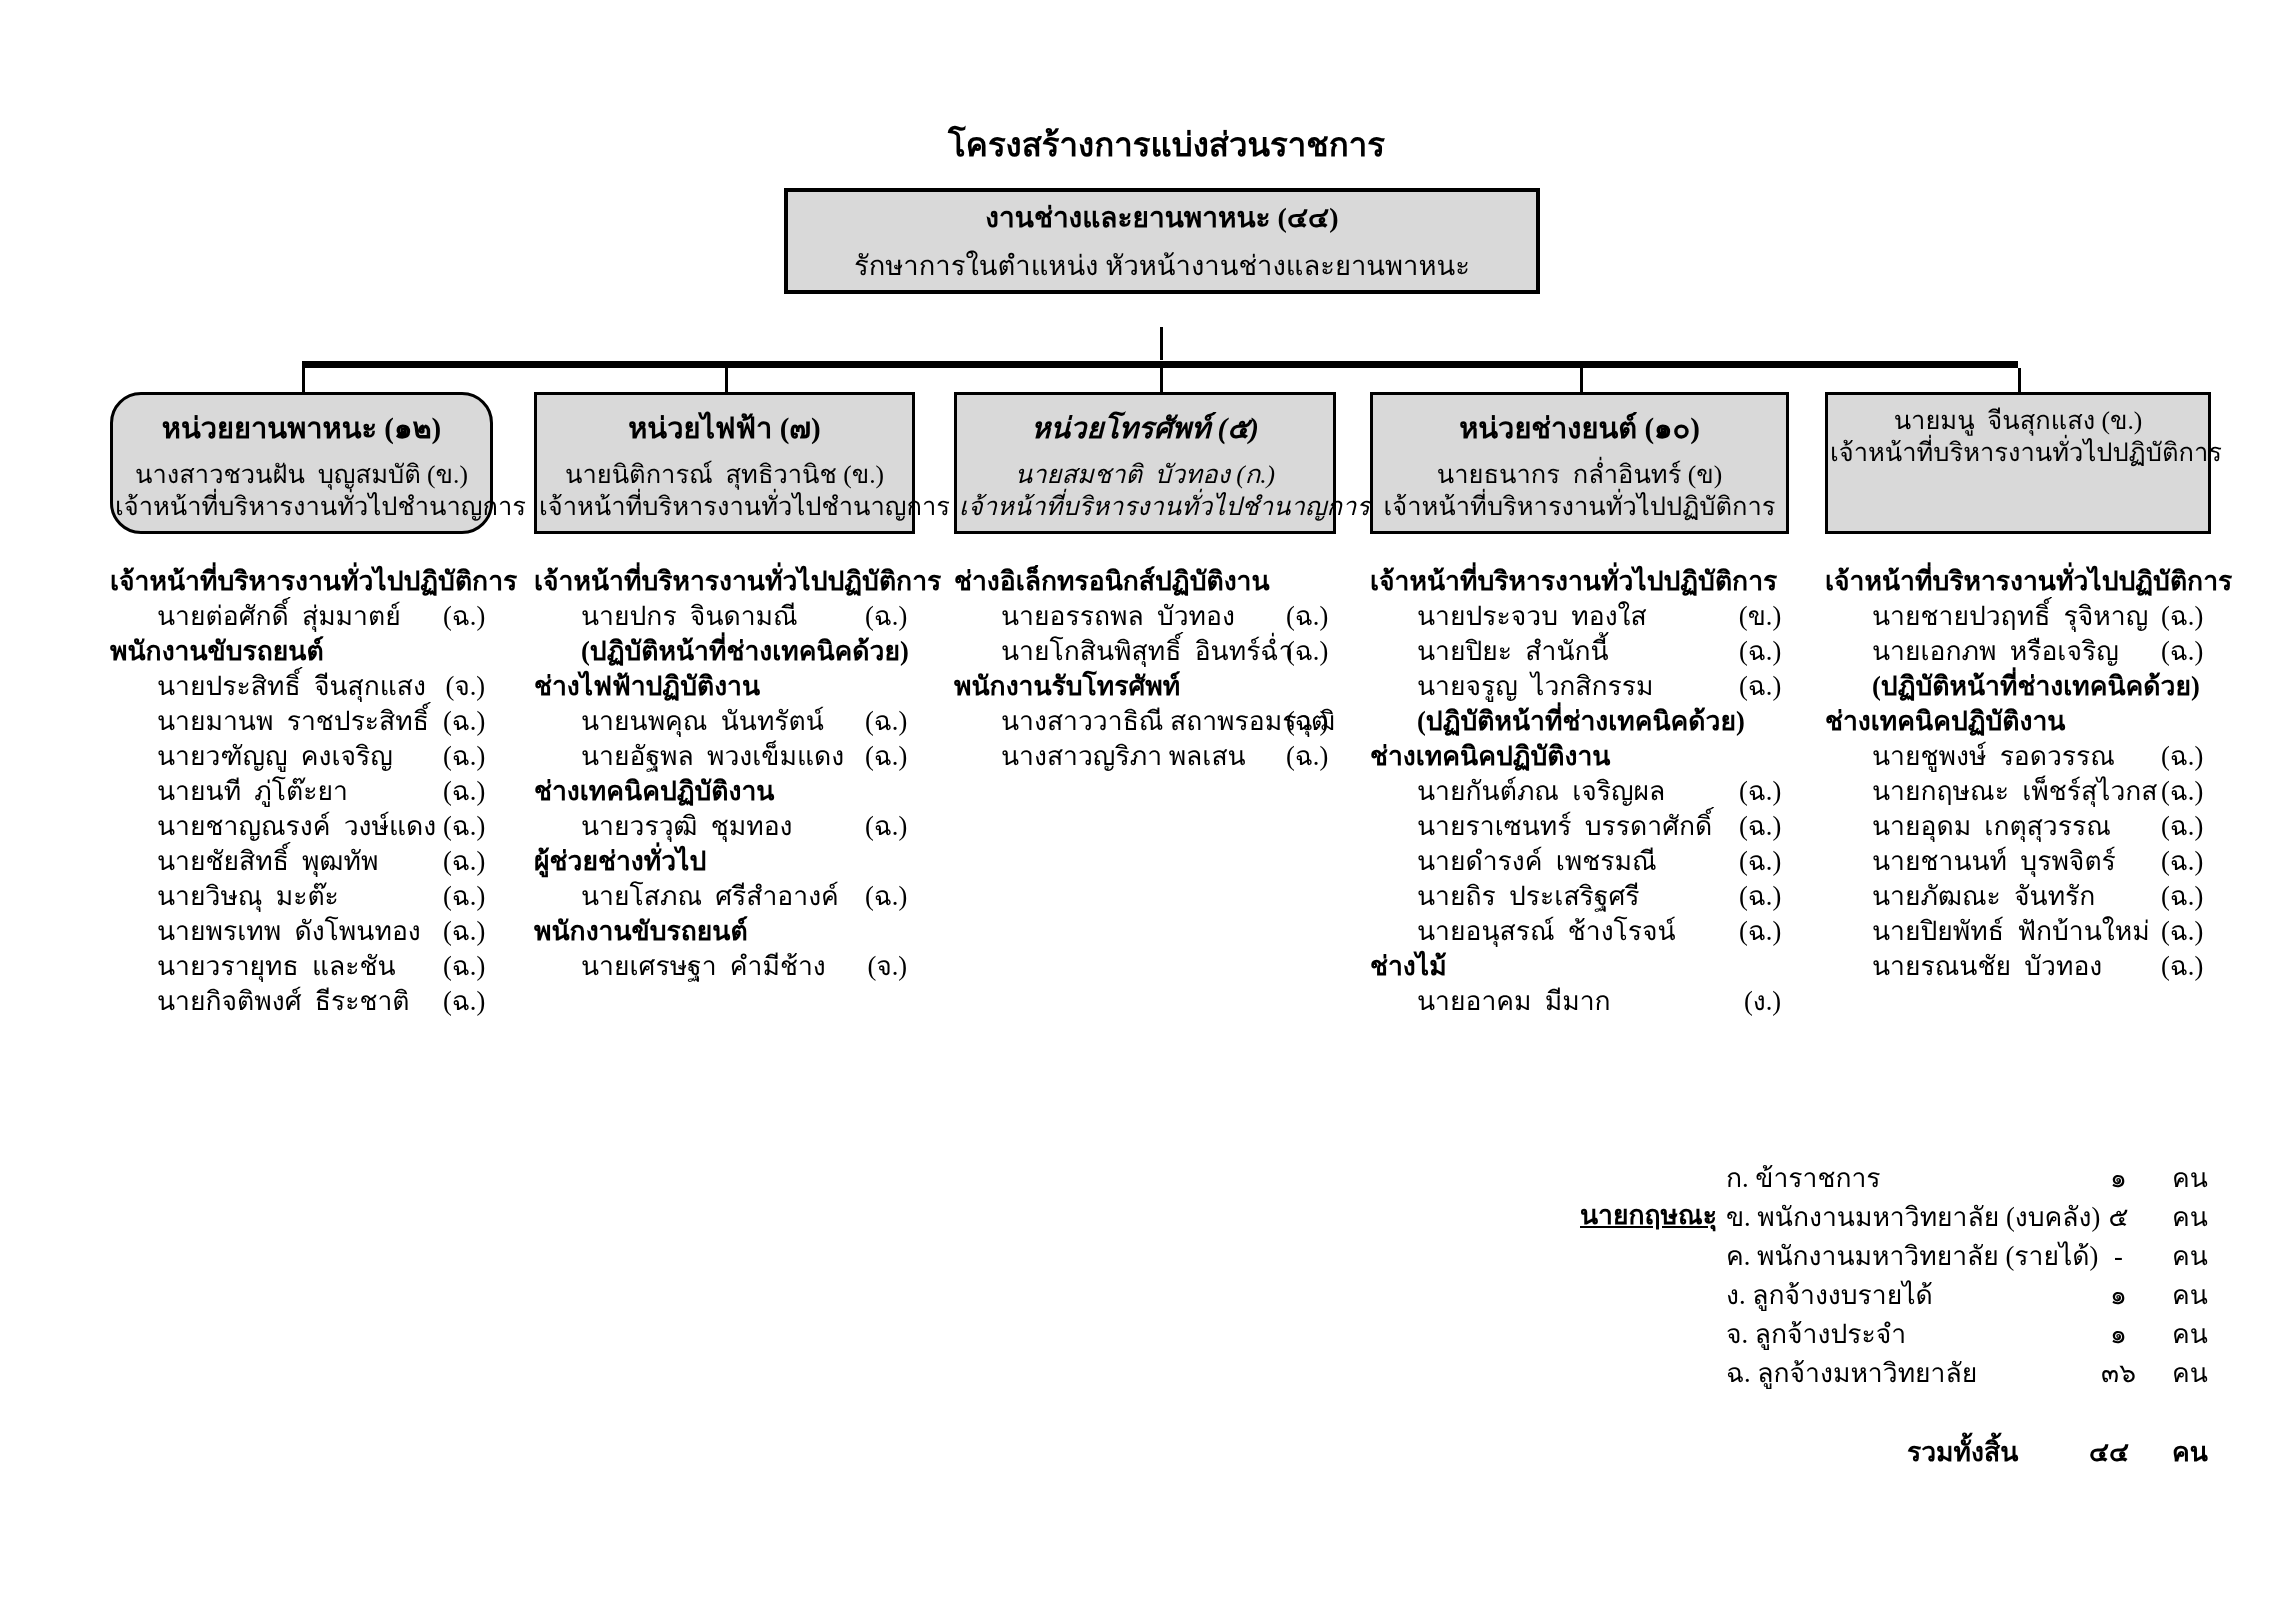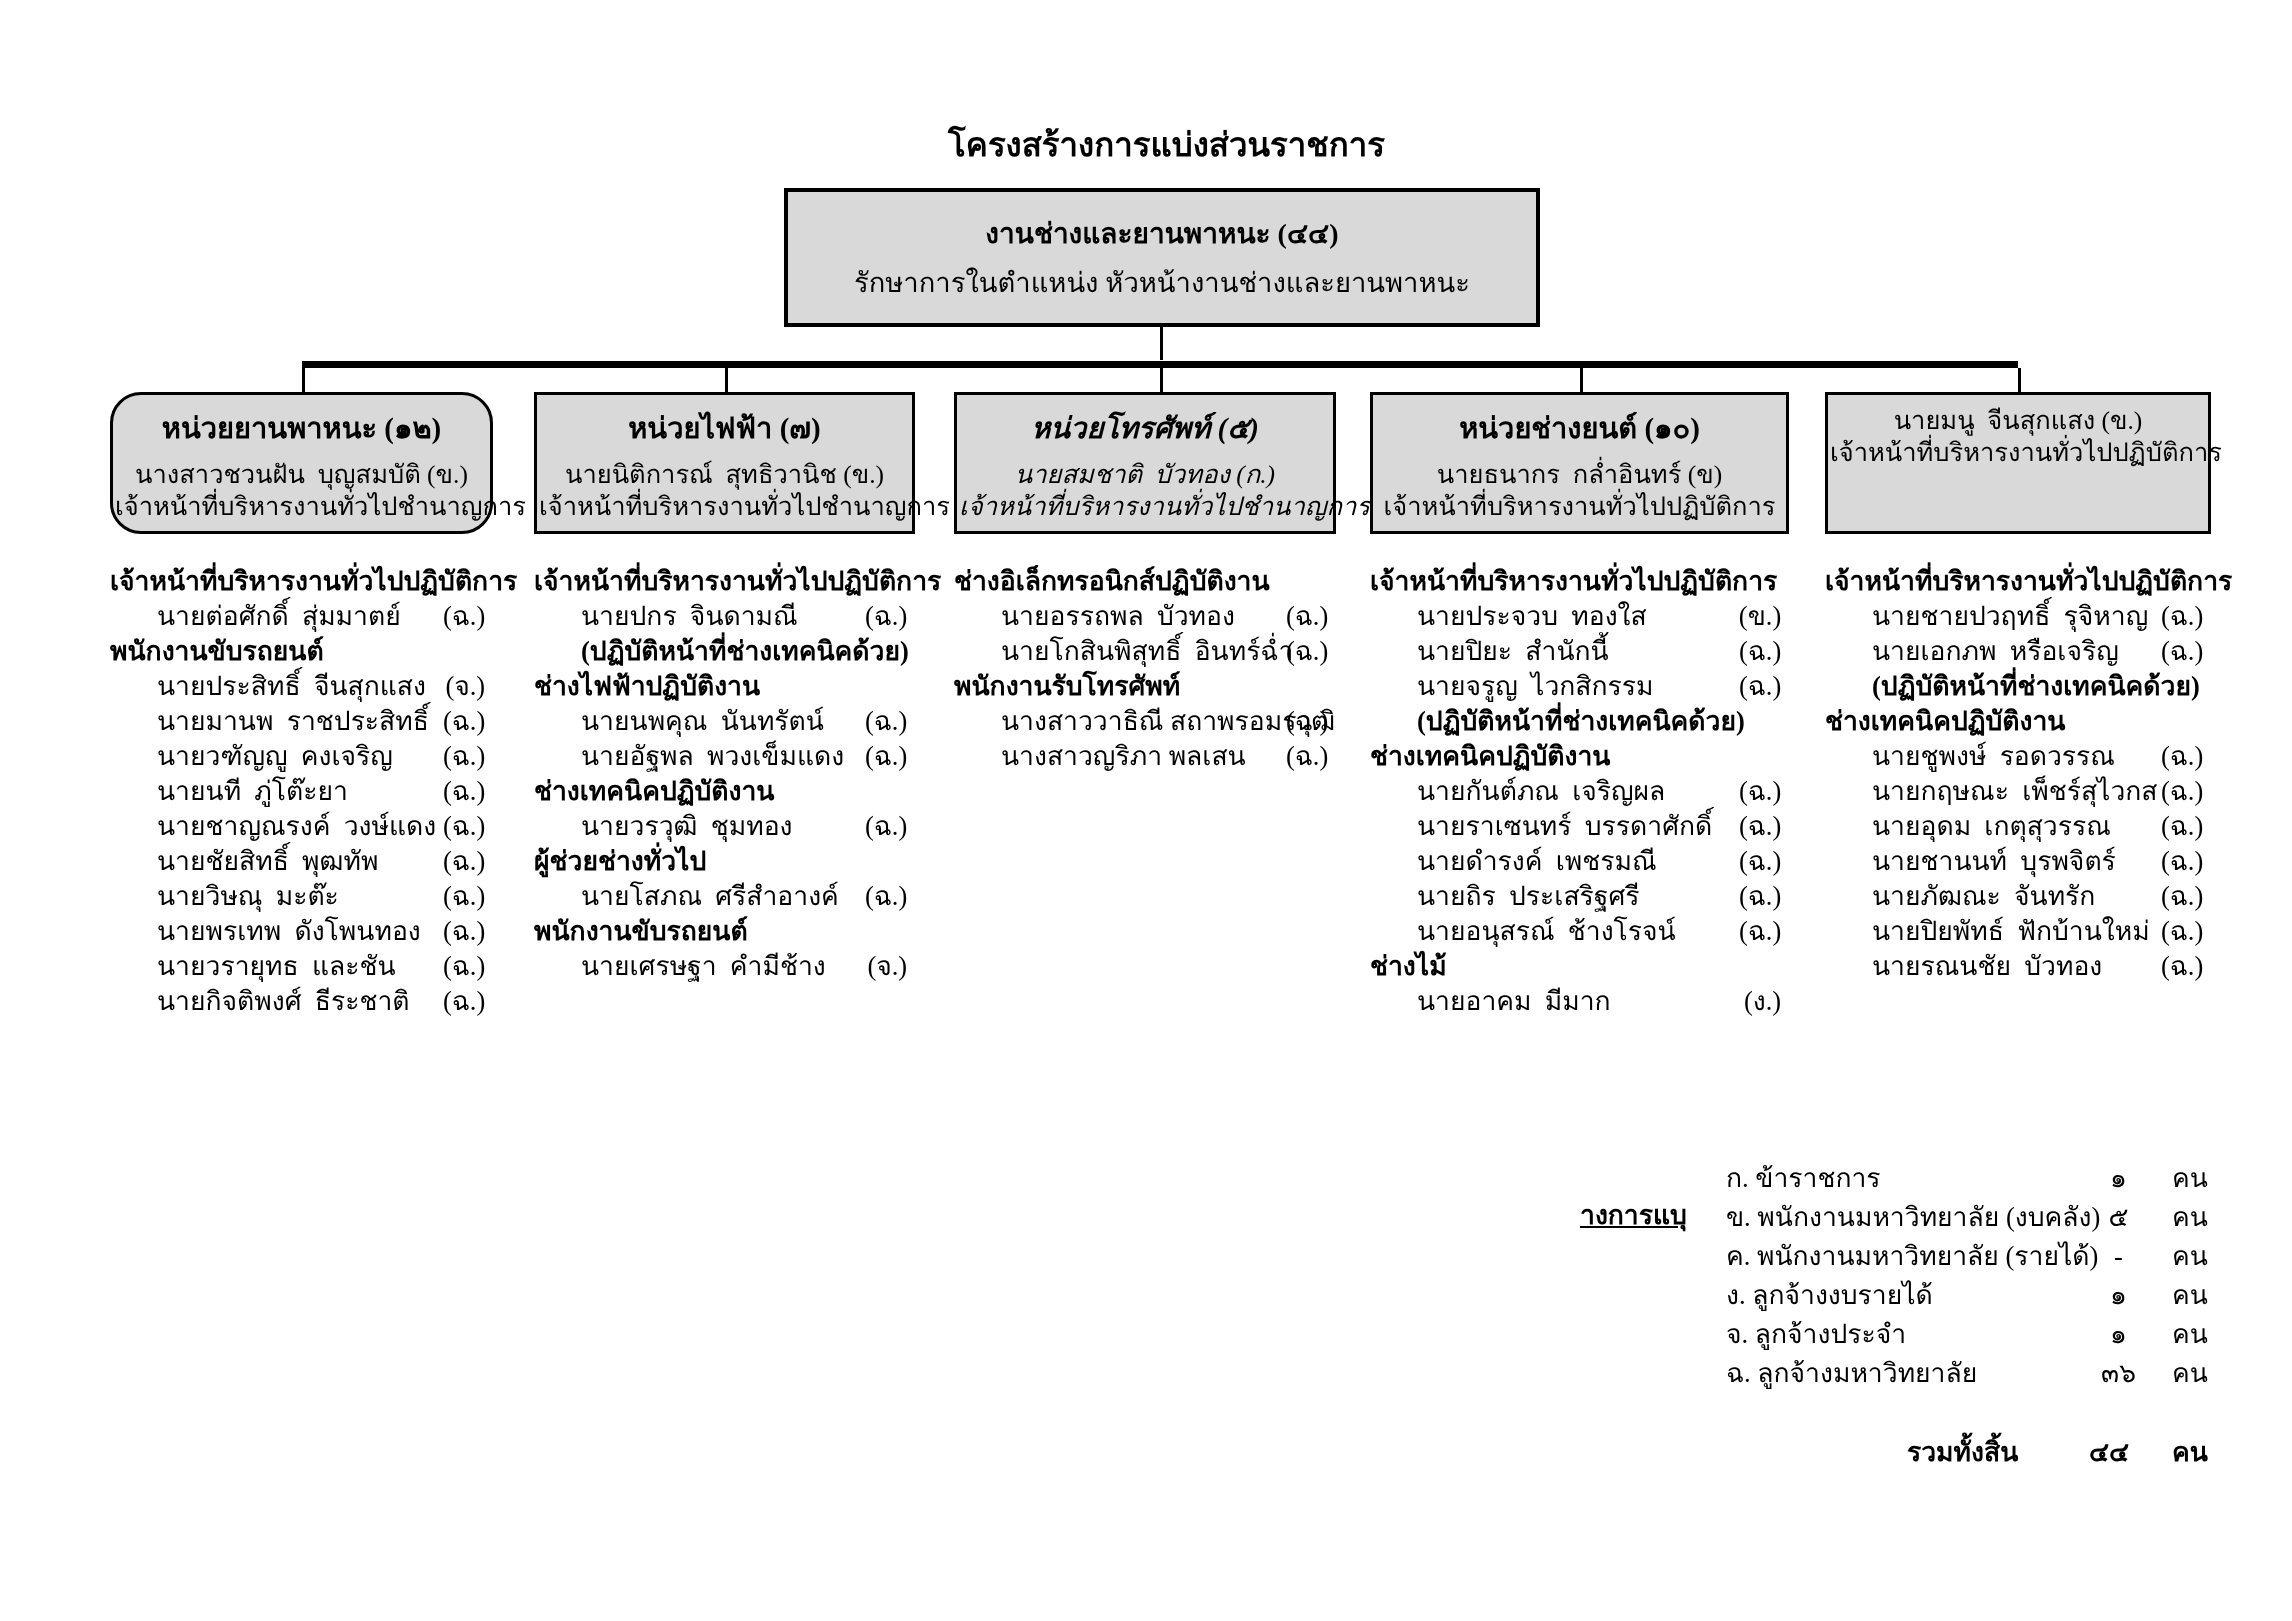--- a/index.html
+++ b/index.html
@@ -22,21 +22,21 @@
   }
 
   .box {
     position: absolute;
     background: #d9d9d9;
     border: 3.9px solid #000;
     box-sizing: border-box;
     text-align: center;
   }
   .root-box {
-    left: 784px; top: 188px; width: 756px; height: 139px;
+    left: 784px; top: 188px; width: 756px; height: 106px;
     border-width: 4.9px;
     display: flex; flex-direction: column; justify-content: center;
     gap: 5.9px;
   }
   .root-box .root-title { font-size: 28px; font-weight: bold; white-space: pre; }
   .root-box .root-line  { font-size: 27.4px; white-space: pre; }
 
   .unit-box {
     top: 392px; height: 142px;
     display: flex; flex-direction: column; justify-content: space-between;
@@ -79,21 +79,21 @@
 
 <div id="chart">
 
   <div class="page-title">โครงสร้างการแบ่งส่วนราชการ</div>
 
   <div class="box root-box">
     <div class="root-title">งานช่างและยานพาหนะ (๔๔)</div>
     <div class="root-line">รักษาการในตำแหน่ง หัวหน้างานช่างและยานพาหนะ</div>
   </div>
 
-  <div class="legend-title">างการแบุ</div>
+  <div class="legend-title">นายกฤษณะุ</div>
   <div class="legend-rows">
       <div class="legend-row">
         <div class="legend-label">ก. ข้าราชการ</div>
         <div class="legend-count">๑</div>
         <div class="legend-unit">คน</div>
       </div>
       <div class="legend-row">
         <div class="legend-label">ข. พนักงานมหาวิทยาลัย (งบคลัง)</div>
         <div class="legend-count">๕</div>
         <div class="legend-unit">คน</div>

